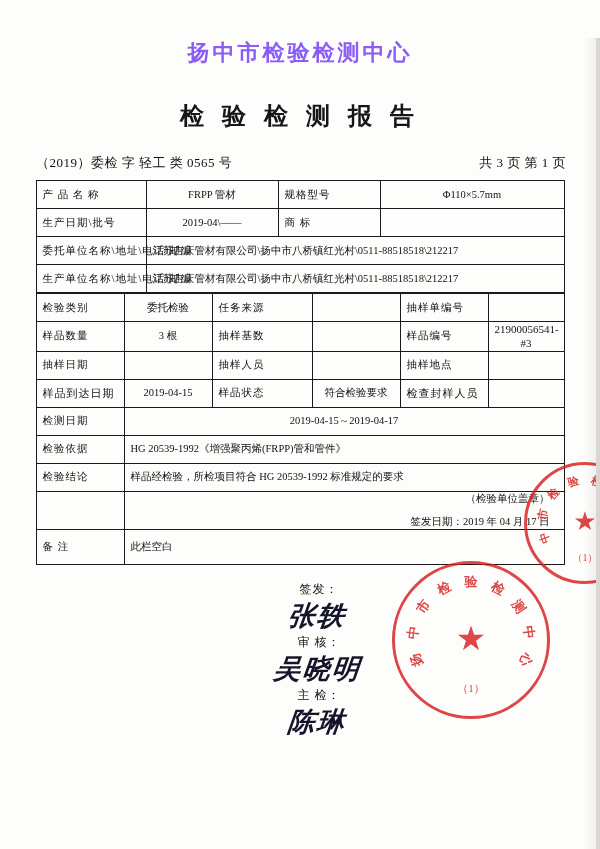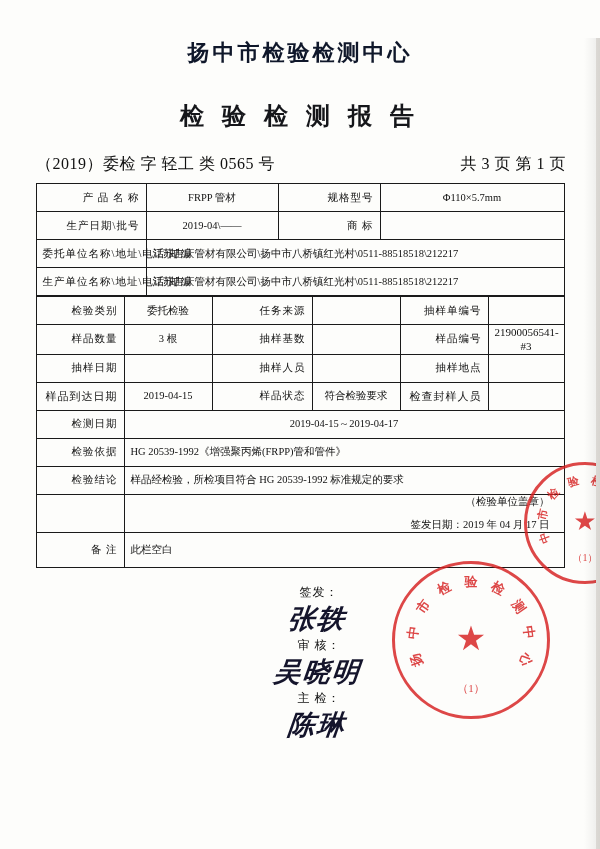--- a/index.html
+++ b/index.html
@@ -22,55 +22,55 @@
     box-sizing: border-box;
     padding: 0;
   }
   
   .title1 {
     text-align: center;
     font-size: 22px;
     font-weight: bold;
     letter-spacing: 3px;
     margin-top: 38px;
-    color: #0f172a;
+    color: #8b5cf6;
   }
   .title2 {
     text-align: center;
     font-size: 24px;
     font-weight: bold;
     letter-spacing: 6px;
     margin-top: 32px;
     color: #15161a;
   }
   .meta-row {
     display: flex;
     justify-content: space-between;
     align-items: baseline;
     margin: 22px 34px 8px 36px;
-    font-size: 16px;
+    font-size: 13px;
     letter-spacing: 0.5px;
   }
   
   table.doc {
     border-collapse: collapse;
     width: 528px;
     margin: 0 auto;
     table-layout: fixed;
     font-size: 10.5px;
   }
   table.doc td {
     border: 1px solid #1a1a1a;
     padding: 0 6px;
     height: 27px;
     vertical-align: middle;
     line-height: 1.3;
   }
   td.lab {
-    text-align: right;
+    text-align: left;
     letter-spacing: 1px;
     white-space: nowrap;
   }
   td.val {
     text-align: center;
   }
   td.val-left {
     text-align: left;
     padding-left: 10px;
   }

